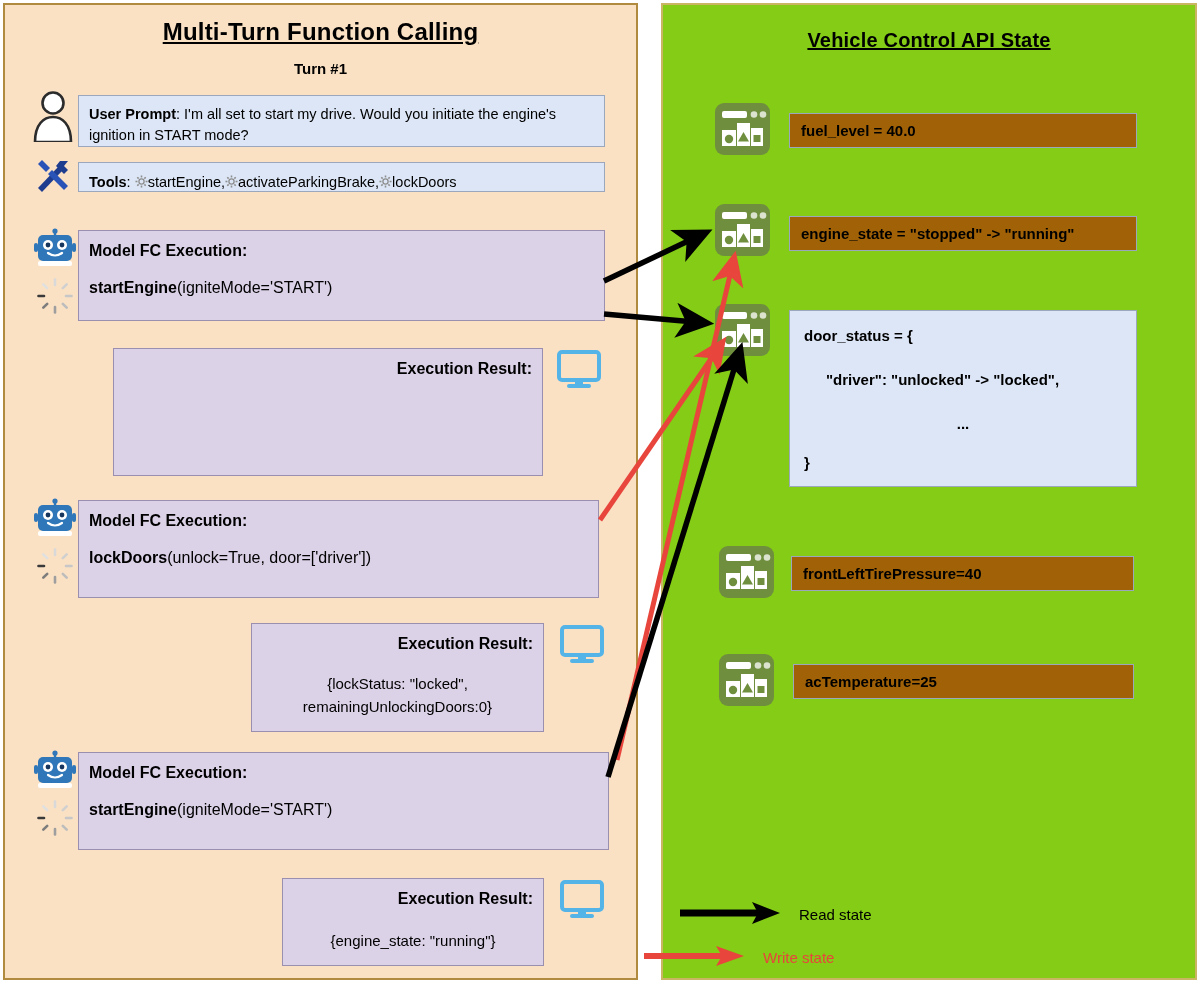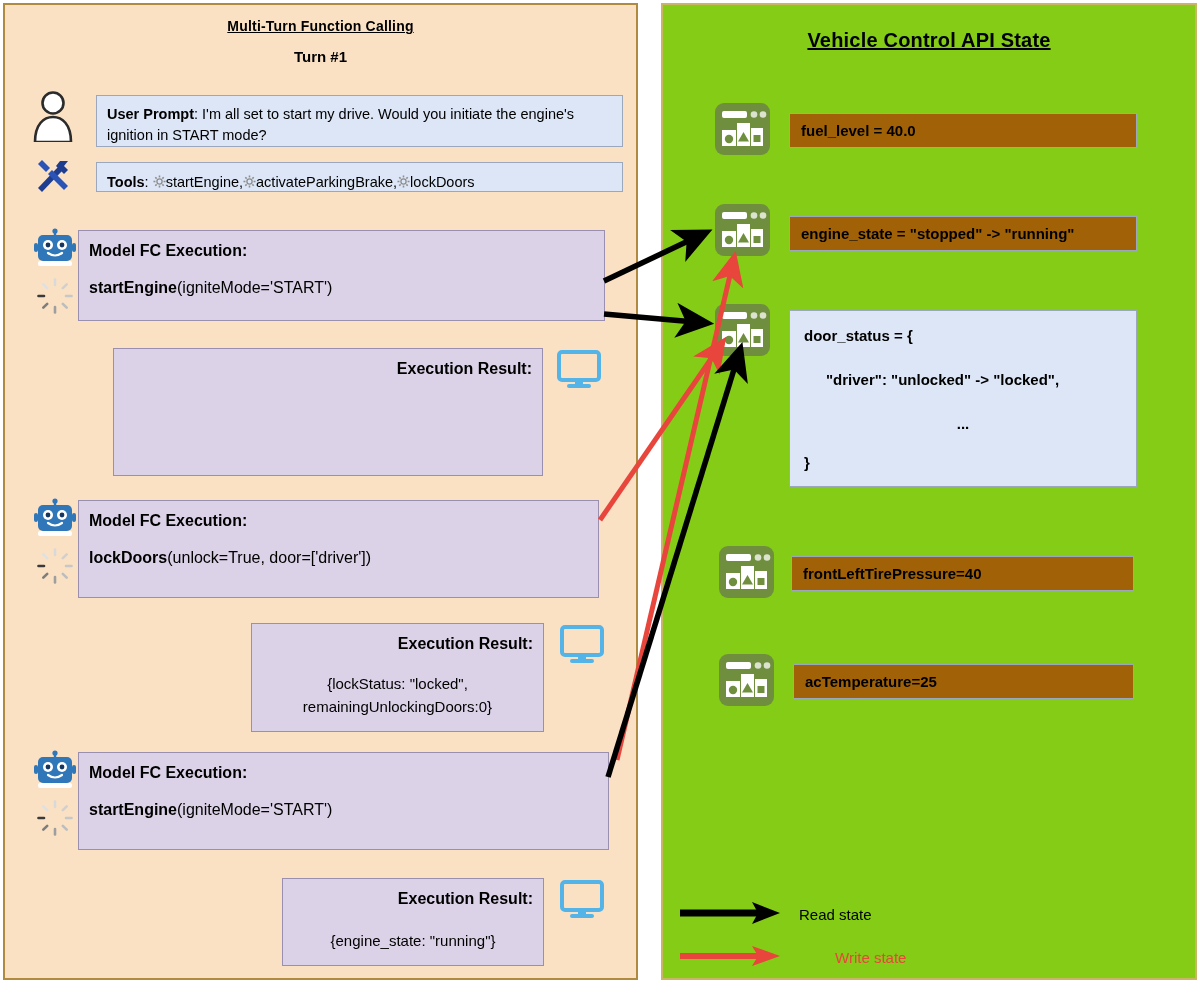--- a/index.html
+++ b/index.html
@@ -34,21 +34,21 @@
 
   .panel-title {
     text-align: center;
     font-weight: bold;
     font-size: 20px;
     color: #000;
     text-decoration: underline;
     margin-top: 16px;
     letter-spacing: .2px;
   }
-  #left-panel .panel-title { font-size: 14px; margin-top: 13px; }
+  #left-panel .panel-title { font-size: 24px; margin-top: 13px; }
   #right-panel .panel-title { font-size: 20px; margin-top: 24px; }
 
   .turn-label {
     text-align: center;
     font-weight: bold;
     font-size: 15px;
     margin-top: 14px;
     color: #000;
   }
 
@@ -57,21 +57,20 @@
     position: absolute;
     border: 1px solid;
     padding: 8px 10px;
     font-size: 14.5px;
     line-height: 1.45;
     color: #000;
   }
   .blue-box {
     background: #dce6f6;
     border-color: #9aa7bd;
-    margin-left: 18px;
   }
   .purple-box {
     background: #dcd2e8;
     border-color: #9b8fb0;
   }
   .state-box {
     background: #a16207;
     border-color: #9aa7bd;
     font-weight: bold;
     font-size: 15px;
@@ -442,21 +441,21 @@
 
 <div class="legend-row legend-read" style="left:680px; top:900px;">
   <span>
     <svg width="105" height="26" viewBox="0 0 105 26">
       <line x1="0" y1="13" x2="78" y2="13" stroke="#000000" stroke-width="7"></line>
       <polygon points="100,13 72,2 78,13 72,24" fill="#000000"></polygon>
     </svg>
   </span>
   <span class="legend-label">Read state</span>
 </div>
-<div class="legend-row legend-write" style="left:680px; top:943px;gap:36px;">
+<div class="legend-row legend-write" style="left:644px; top:943px;">
   <span>
     <svg width="105" height="26" viewBox="0 0 105 26">
       <line x1="0" y1="13" x2="78" y2="13" stroke="#e8453c" stroke-width="6"></line>
       <polygon points="100,13 72,3 78,13 72,23" fill="#e8453c"></polygon>
     </svg>
   </span>
   <span class="legend-label">Write state</span>
 </div>
 
 <svg id="arrow-layer">

